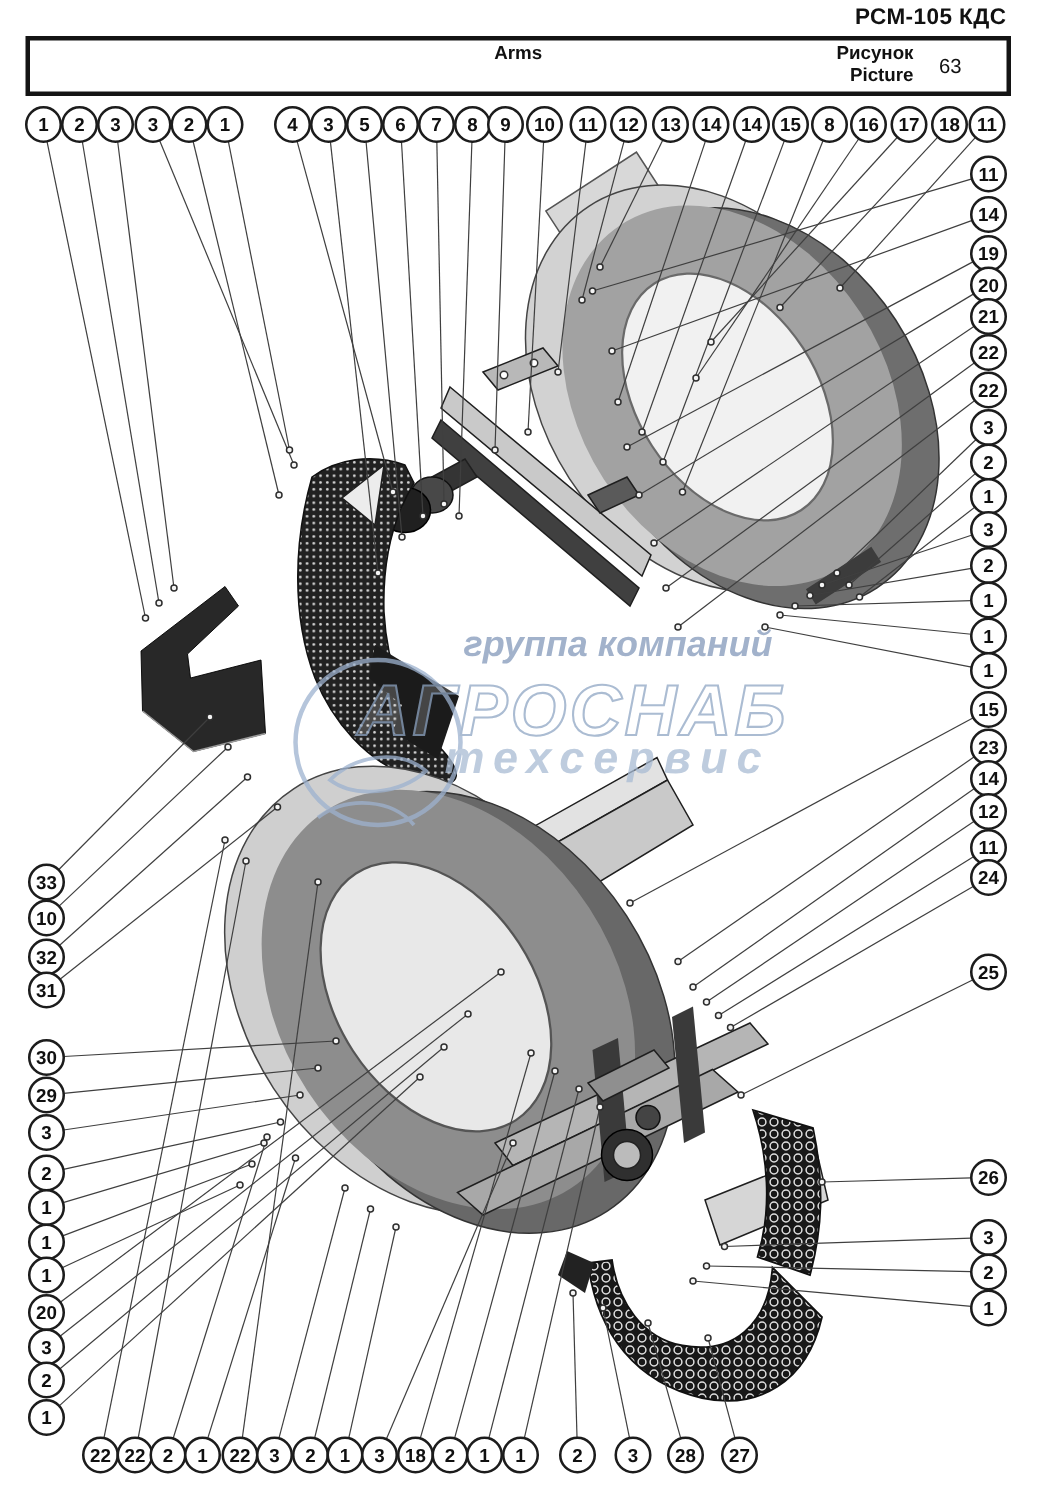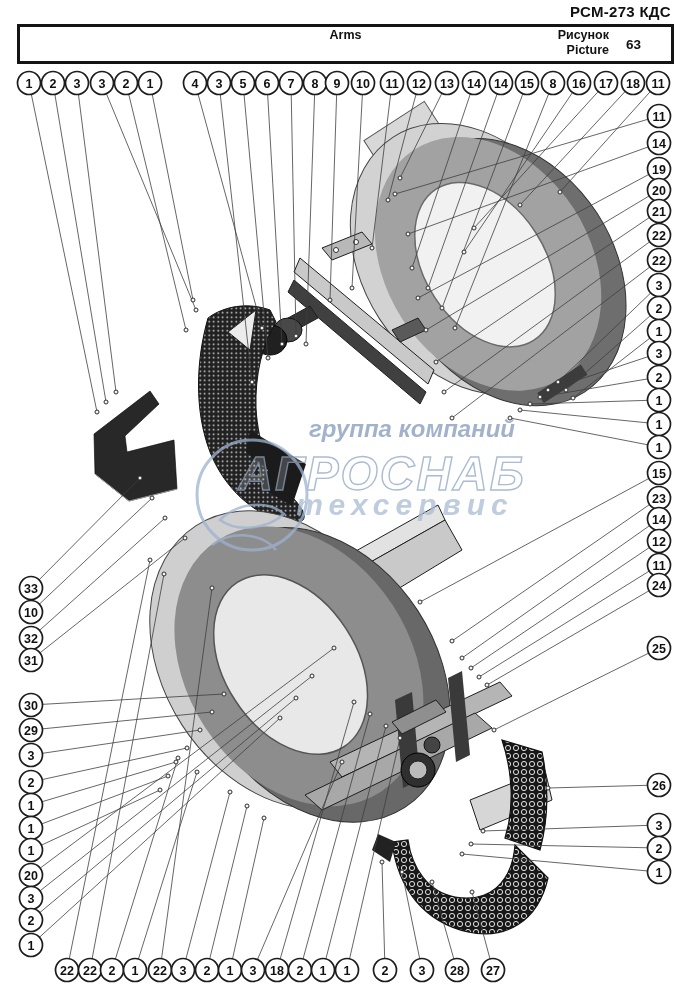--- a/index.html
+++ b/index.html
@@ -18,40 +18,40 @@
   .tb-center{
     position:absolute;left:0;right:0;top:1px;text-align:center;
     font-weight:bold;font-size:12.5px;line-height:15px;
   }
   .tb-right{
     position:absolute;right:62px;top:1px;text-align:right;
     font-weight:bold;font-size:12.5px;line-height:15px;
   }
   .tb-num{
     position:absolute;right:30px;top:50%;transform:translateY(-50%);
-    font-weight:bold;font-size:13.5px;
+    font-weight:normal;font-size:13.5px;
   }
   #drawing-svg{position:absolute;left:0;top:0;z-index:1;}
   #leader-lines line{stroke:#3f3f3f;stroke-width:.8;}
   #hardware-dots circle{fill:#f4f4f4;stroke:#2e2e2e;stroke-width:1;}
   #callout-layer circle{fill:#ffffff;stroke:#1c1c1c;stroke-width:1.7;}
   #callout-layer text{
     font-family:"Liberation Sans",sans-serif;font-weight:bold;font-size:12.5px;
     text-anchor:middle;dominant-baseline:central;fill:#101010;
   }
   .part{stroke:#1f1f1f;stroke-width:1;}
   .wm-small{font:bold italic 24px "Liberation Sans",sans-serif;fill:#8399ba;text-anchor:middle;}
   .wm-big{font:bold italic 48px "Liberation Sans",sans-serif;fill:rgba(255,255,255,.25);
           stroke:#8fa6c4;stroke-width:1.4;text-anchor:middle;letter-spacing:2px;}
   .wm-sub{font:bold italic 30px "Liberation Sans",sans-serif;fill:#a9bcd4;text-anchor:middle;letter-spacing:6px;}
 </style>
 </head>
 <body>
 
-<div class="doc-code">РСМ-273 КДС</div>
+<div class="doc-code">РСМ-105 КДС</div>
 
 <div class="title-block">
   <div class="tb-center">
     <div>Arms</div>
   </div>
   <div class="tb-right">
     <div>Рисунок</div>
     <div>Picture</div>
   </div>
   <div class="tb-num">63</div>

